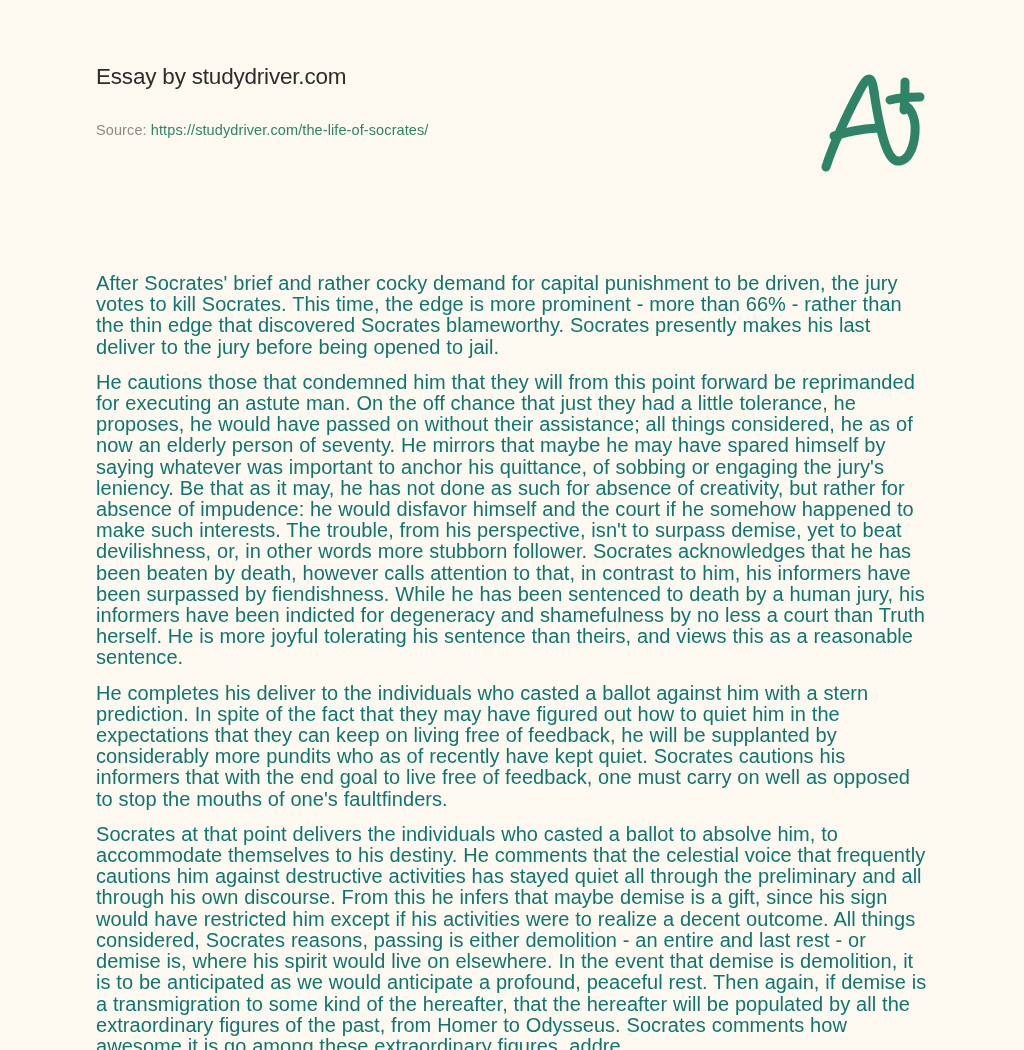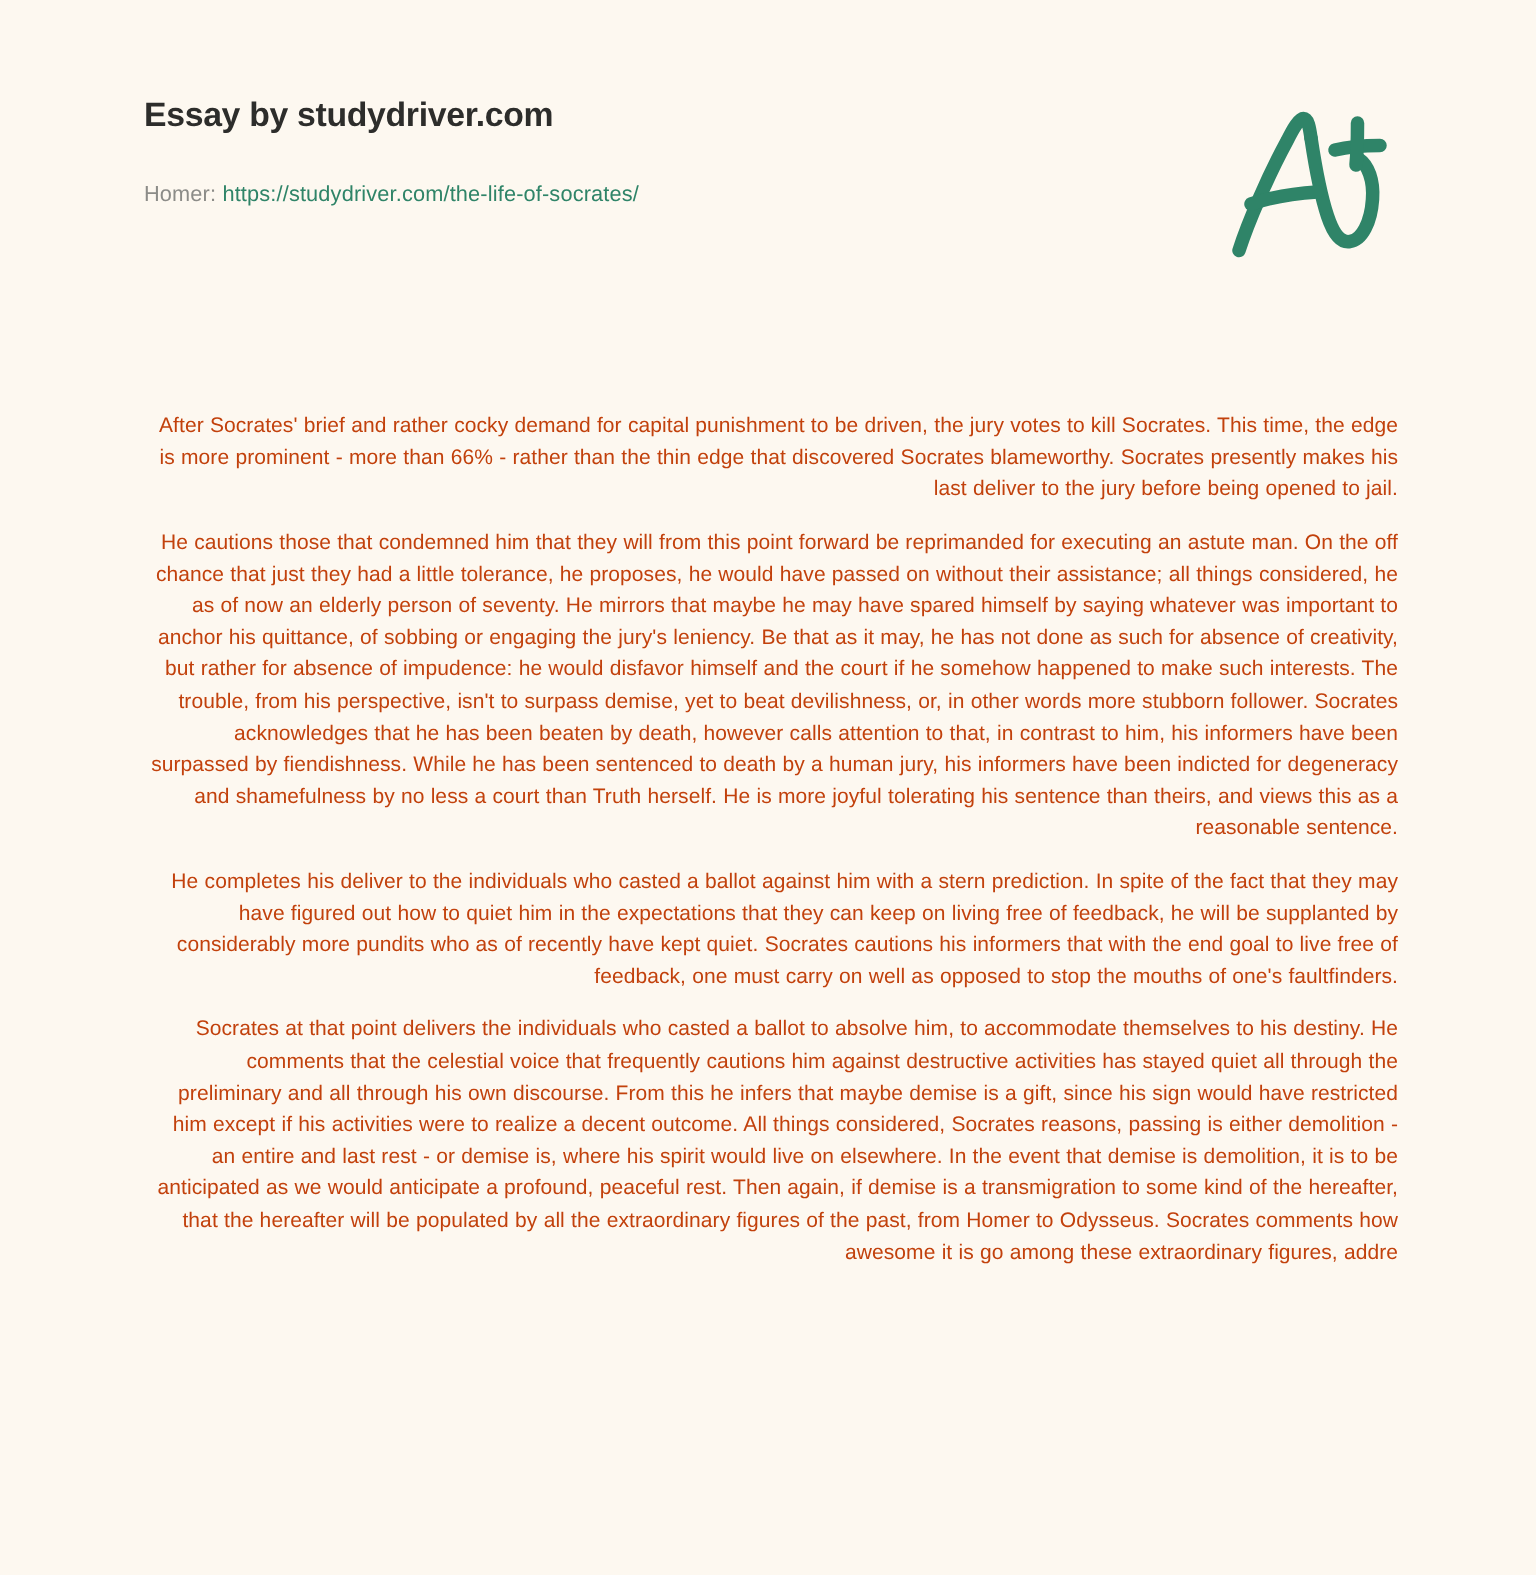--- a/index.html
+++ b/index.html
@@ -29,21 +29,21 @@
     top: 0;
     width: 1024px;
     height: 200px;
   }
 
   .byline {
     position: absolute;
     left: 96px;
     top: 64px;
     font-size: 22.5px;
-    font-weight: bold;
+    font-weight: normal;
     color: #2d2d2b;
     letter-spacing: -0.2px;
     white-space: nowrap;
   }
 
   .source-line {
     position: absolute;
     left: 96px;
     top: 122px;
     font-size: 14.5px;
@@ -90,42 +90,42 @@
     color: #17171a;
     letter-spacing: -0.3px;
   }
 
   .article-body {
     margin-top: 28px;
   }
 
   .article-body p {
     margin: 0 0 14px 0;
-    font-size: 14px;
+    font-size: 20px;
     line-height: 21.2px;
-    color: #c2410c;
-    text-align: right;
+    color: #0f766e;
+    text-align: left;
     letter-spacing: 0.05px;
     word-spacing: 0.2px;
   }
   .article-body p:last-child {
     margin-bottom: 0;
   }
 </style>
 </head>
 <body>
 
 <div class="page">
 
   <div class="header">
 
     <div class="byline">Essay by studydriver.com</div>
 
     <div class="source-line">
-      <span class="source-label">Homer:</span>
+      <span class="source-label">Source:</span>
       <span> </span><a class="source-url" href="#">https://studydriver.com/the-life-of-socrates/</a>
     </div>
 
     <div class="logo">
       <svg viewBox="0 0 124 104" xmlns="http://www.w3.org/2000/svg" fill="none" stroke="#2f8468" stroke-linecap="round" stroke-linejoin="round">
 
         <path d="M14 97 C20 78 34 46 46 24 C50 16 54 9 57 9 C60 9 61 15 62 22" stroke-width="9"></path>
 
         <path d="M62 22 C65 42 69 62 73 74 C77 86 82 92 88 91 C96 90 102 78 103 63 C104 50 100 40 94 36" stroke-width="9"></path>
 

